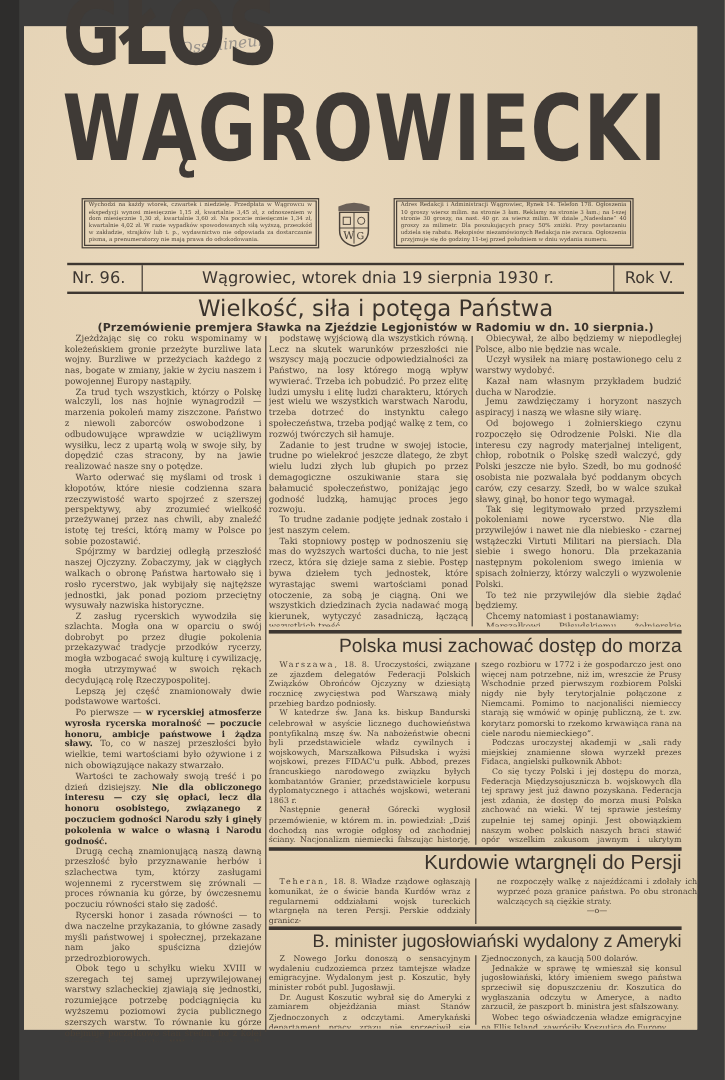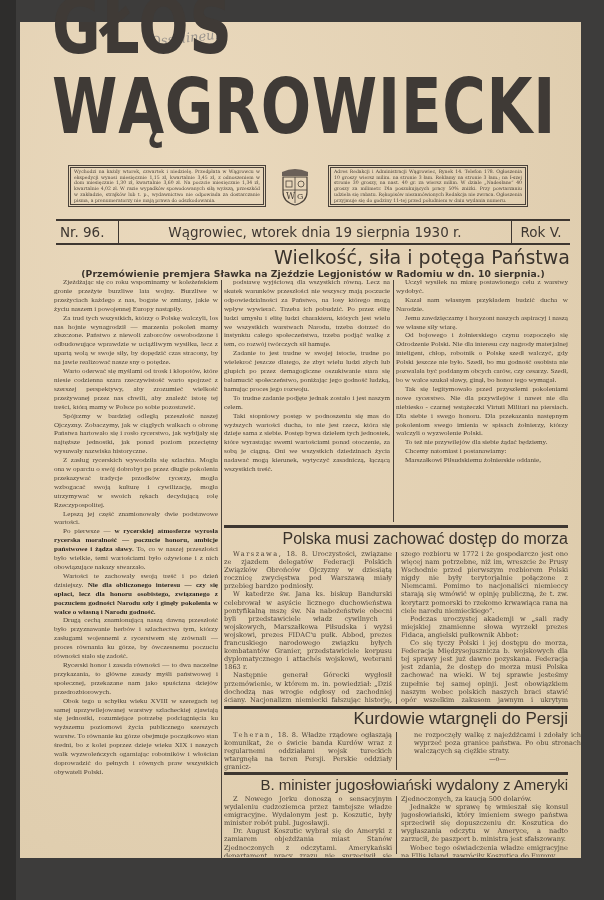--- a/index.html
+++ b/index.html
@@ -13,24 +13,24 @@
   .info-box{position:absolute;top:143px;height:42px;border:1px solid #4a423a;box-shadow:inset 0 0 0 1px #e6d5b8, inset 0 0 0 2px #4a423a;
         font-size:4.6px;line-height:5.7px;color:#4a4036;padding:3px 5px;box-sizing:border-box;text-align:justify;overflow:hidden;}
   .info-left{left:48px;width:198px;}
   .info-right{left:308px;width:200px;}
   .crest{position:absolute;left:254px;top:144px;width:42px;height:40px;}
   .dateline{position:absolute;left:36px;top:197px;width:514px;height:22px;border-top:2px solid #3e3731;border-bottom:2px solid #3e3731;
         display:flex;font-family:"DejaVu Sans",sans-serif;font-size:13.5px;color:#3e3731;align-items:center;}
   .dateline .nr{width:58px;padding-left:4px;border-right:1px solid #3e3731;height:100%;display:flex;align-items:center;}
   .dateline .dt{flex:1;text-align:center;}
   .dateline .rok{width:58px;border-left:1px solid #3e3731;height:100%;display:flex;align-items:center;justify-content:center;}
-  .main-title{position:absolute;left:36px;top:224px;width:514px;text-align:right;font-family:"DejaVu Sans",sans-serif;font-size:19px;color:#3a332c;}
+  .main-title{position:absolute;left:36px;top:224px;width:514px;text-align:center;font-family:"DejaVu Sans",sans-serif;font-size:19px;color:#3a332c;}
   .main-sub{position:absolute;left:36px;top:246px;width:514px;text-align:center;font-family:"DejaVu Sans",sans-serif;font-weight:bold;font-size:9.2px;color:#3a332c;letter-spacing:0.1px;}
   .col{position:absolute;font-size:7.1px;line-height:8.9px;text-align:justify;color:#4a4036;overflow:hidden;}
-  .col p{margin:0;text-indent:9px;font-family:Liberation Serif, serif;}
+  .col p{margin:0;text-indent:9px;}
   .col b{color:#302a24;}
   .c1{left:34px;top:256px;width:164px;height:590px;}
   .c2{left:204px;top:256px;width:166px;height:244px;}
   .c3{left:376px;top:256px;width:172px;height:244px;}
   .vrule{position:absolute;width:1px;background:#4a423a;}
   .hrule{position:absolute;height:3px;background:#3e3731;}
   .sec-title{position:absolute;font-family:Liberation Sans, sans-serif;text-align:right;color:#3a332c;}
   .sm-col{position:absolute;font-size:6.6px;line-height:8.1px;text-align:justify;color:#4a4036;overflow:hidden;}
   .sm-col p{margin:0;text-indent:9px;}
   .sp{letter-spacing:1.5px;}
@@ -85,20 +85,21 @@
   <div class="col c2">
     <p>podstawę wyjściową dla wszystkich równą. Lecz na skutek warunków przeszłości nie wszyscy mają poczucie odpowiedzialności za Państwo, na losy którego mogą wpływ wywierać. Trzeba ich pobudzić. Po przez elitę ludzi umysłu i elitę ludzi charakteru, których jest wielu we wszystkich warstwach Narodu, trzeba dotrzeć do instynktu całego społeczeństwa, trzeba podjąć walkę z tem, co rozwój twórczych sił hamuje.</p>
     <p>Zadanie to jest trudne w swojej istocie, trudne po wielekroć jeszcze dlatego, że zbyt wielu ludzi złych lub głupich po przez demagogiczne oszukiwanie stara się bałamucić społeczeństwo, poniżając jego godność ludzką, hamując proces jego rozwoju.</p>
     <p>To trudne zadanie podjęte jednak zostało i jest naszym celem.</p>
     <p>Taki stopniowy postęp w podnoszeniu się mas do wyższych wartości ducha, to nie jest rzecz, która się dzieje sama z siebie. Postęp bywa dziełem tych jednostek, które wyrastając swemi wartościami ponad otoczenie, za sobą je ciągną. Oni we wszystkich dziedzinach życia nadawać mogą kierunek, wytyczyć zasadniczą, łączącą wszystkich treść.</p>
 
   </div>
   <div class="vrule" style="left:373px;top:258px;height:242px;"></div>
 
   <div class="col c3">
+    <p>Obiecywał, że albo będziemy w niepodległej Polsce, albo nie będzie nas wcale.</p>
     <p>Uczył wysiłek na miarę postawionego celu z warstwy wydobyć.</p>
     <p>Kazał nam własnym przykładem budzić ducha w Narodzie.</p>
     <p>Jemu zawdzięczamy i horyzont naszych aspiracyj i naszą we własne siły wiarę.</p>
     <p>Od bojowego i żołnierskiego czynu rozpoczęło się Odrodzenie Polski. Nie dla interesu czy nagrody materjalnej inteligent, chłop, robotnik o Polskę szedł walczyć, gdy Polski jeszcze nie było. Szedł, bo mu godność osobista nie pozwalała być poddanym obcych carów, czy cesarzy. Szedł, bo w walce szukał sławy, ginął, bo honor tego wymagał.</p>
     <p>Tak się legitymowało przed przyszłemi pokoleniami nowe rycerstwo. Nie dla przywilejów i nawet nie dla niebiesko - czarnej wstążeczki Virtuti Militari na piersiach. Dla siebie i swego honoru. Dla przekazania następnym pokoleniom swego imienia w spisach żołnierzy, którzy walczyli o wyzwolenie Polski.</p>
     <p>To też nie przywilejów dla siebie żądać będziemy.</p>
     <p>Chcemy natomiast i postanawiamy:</p>
     <p>Marszałkowi Piłsudskiemu żołnierskie oddanie,</p>
 
   </div>

